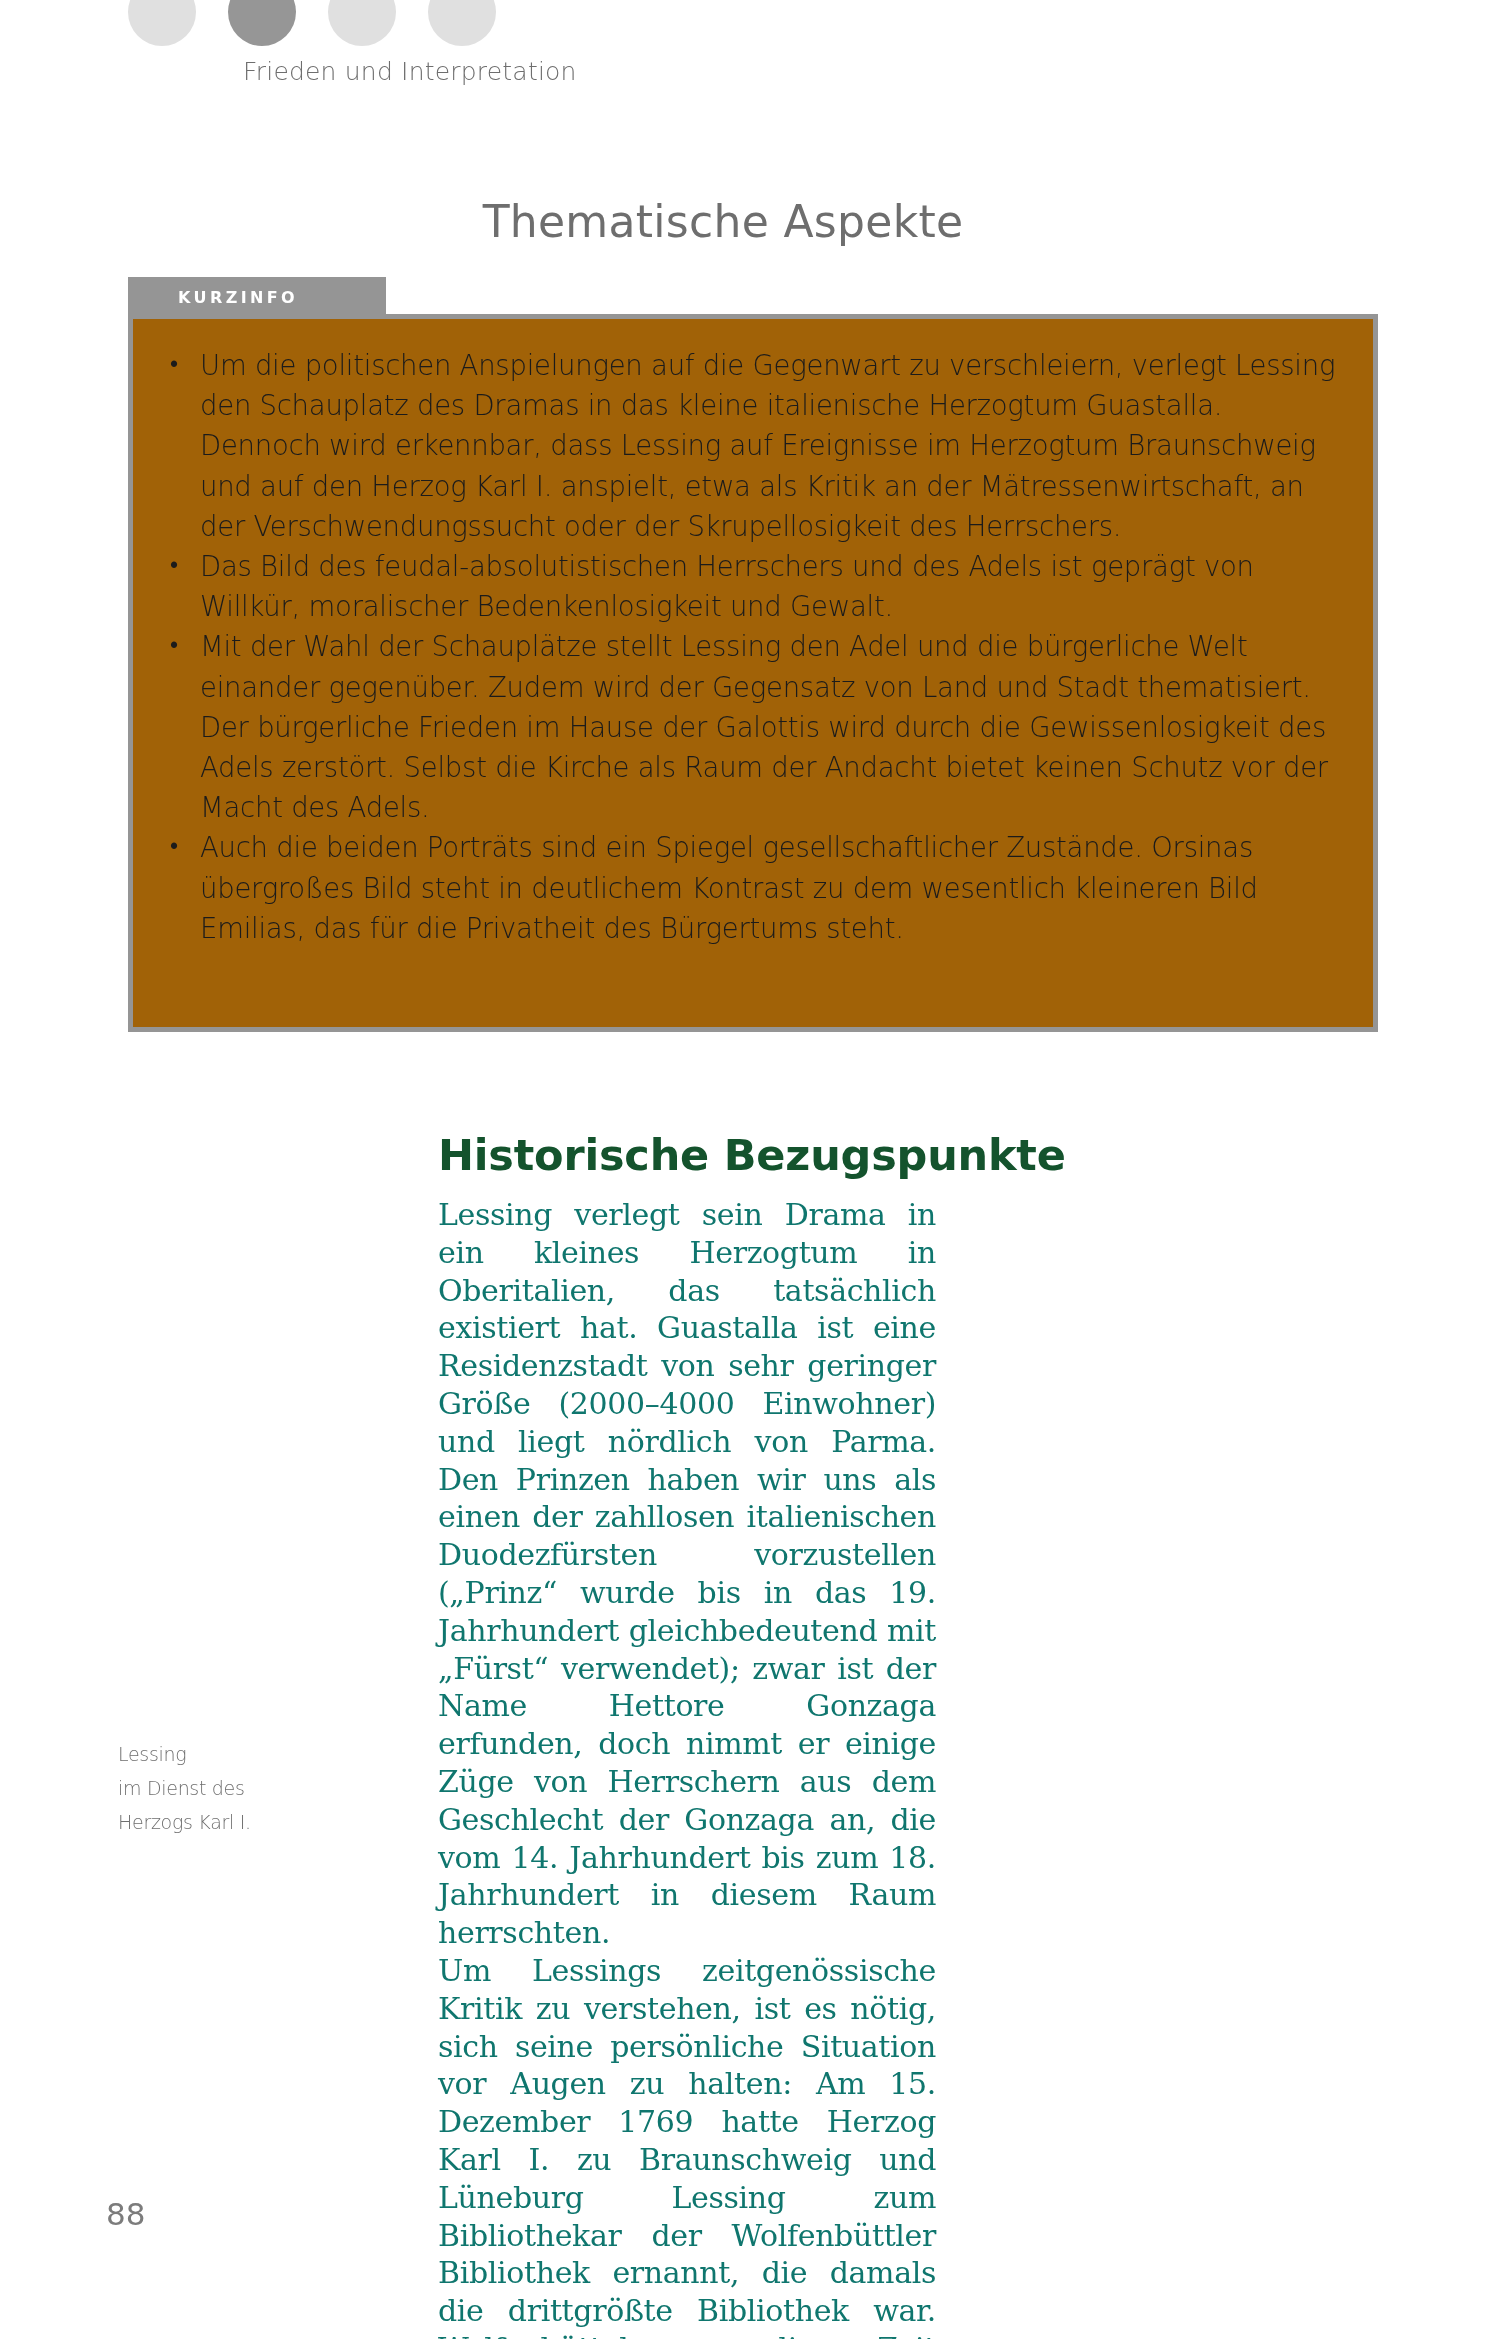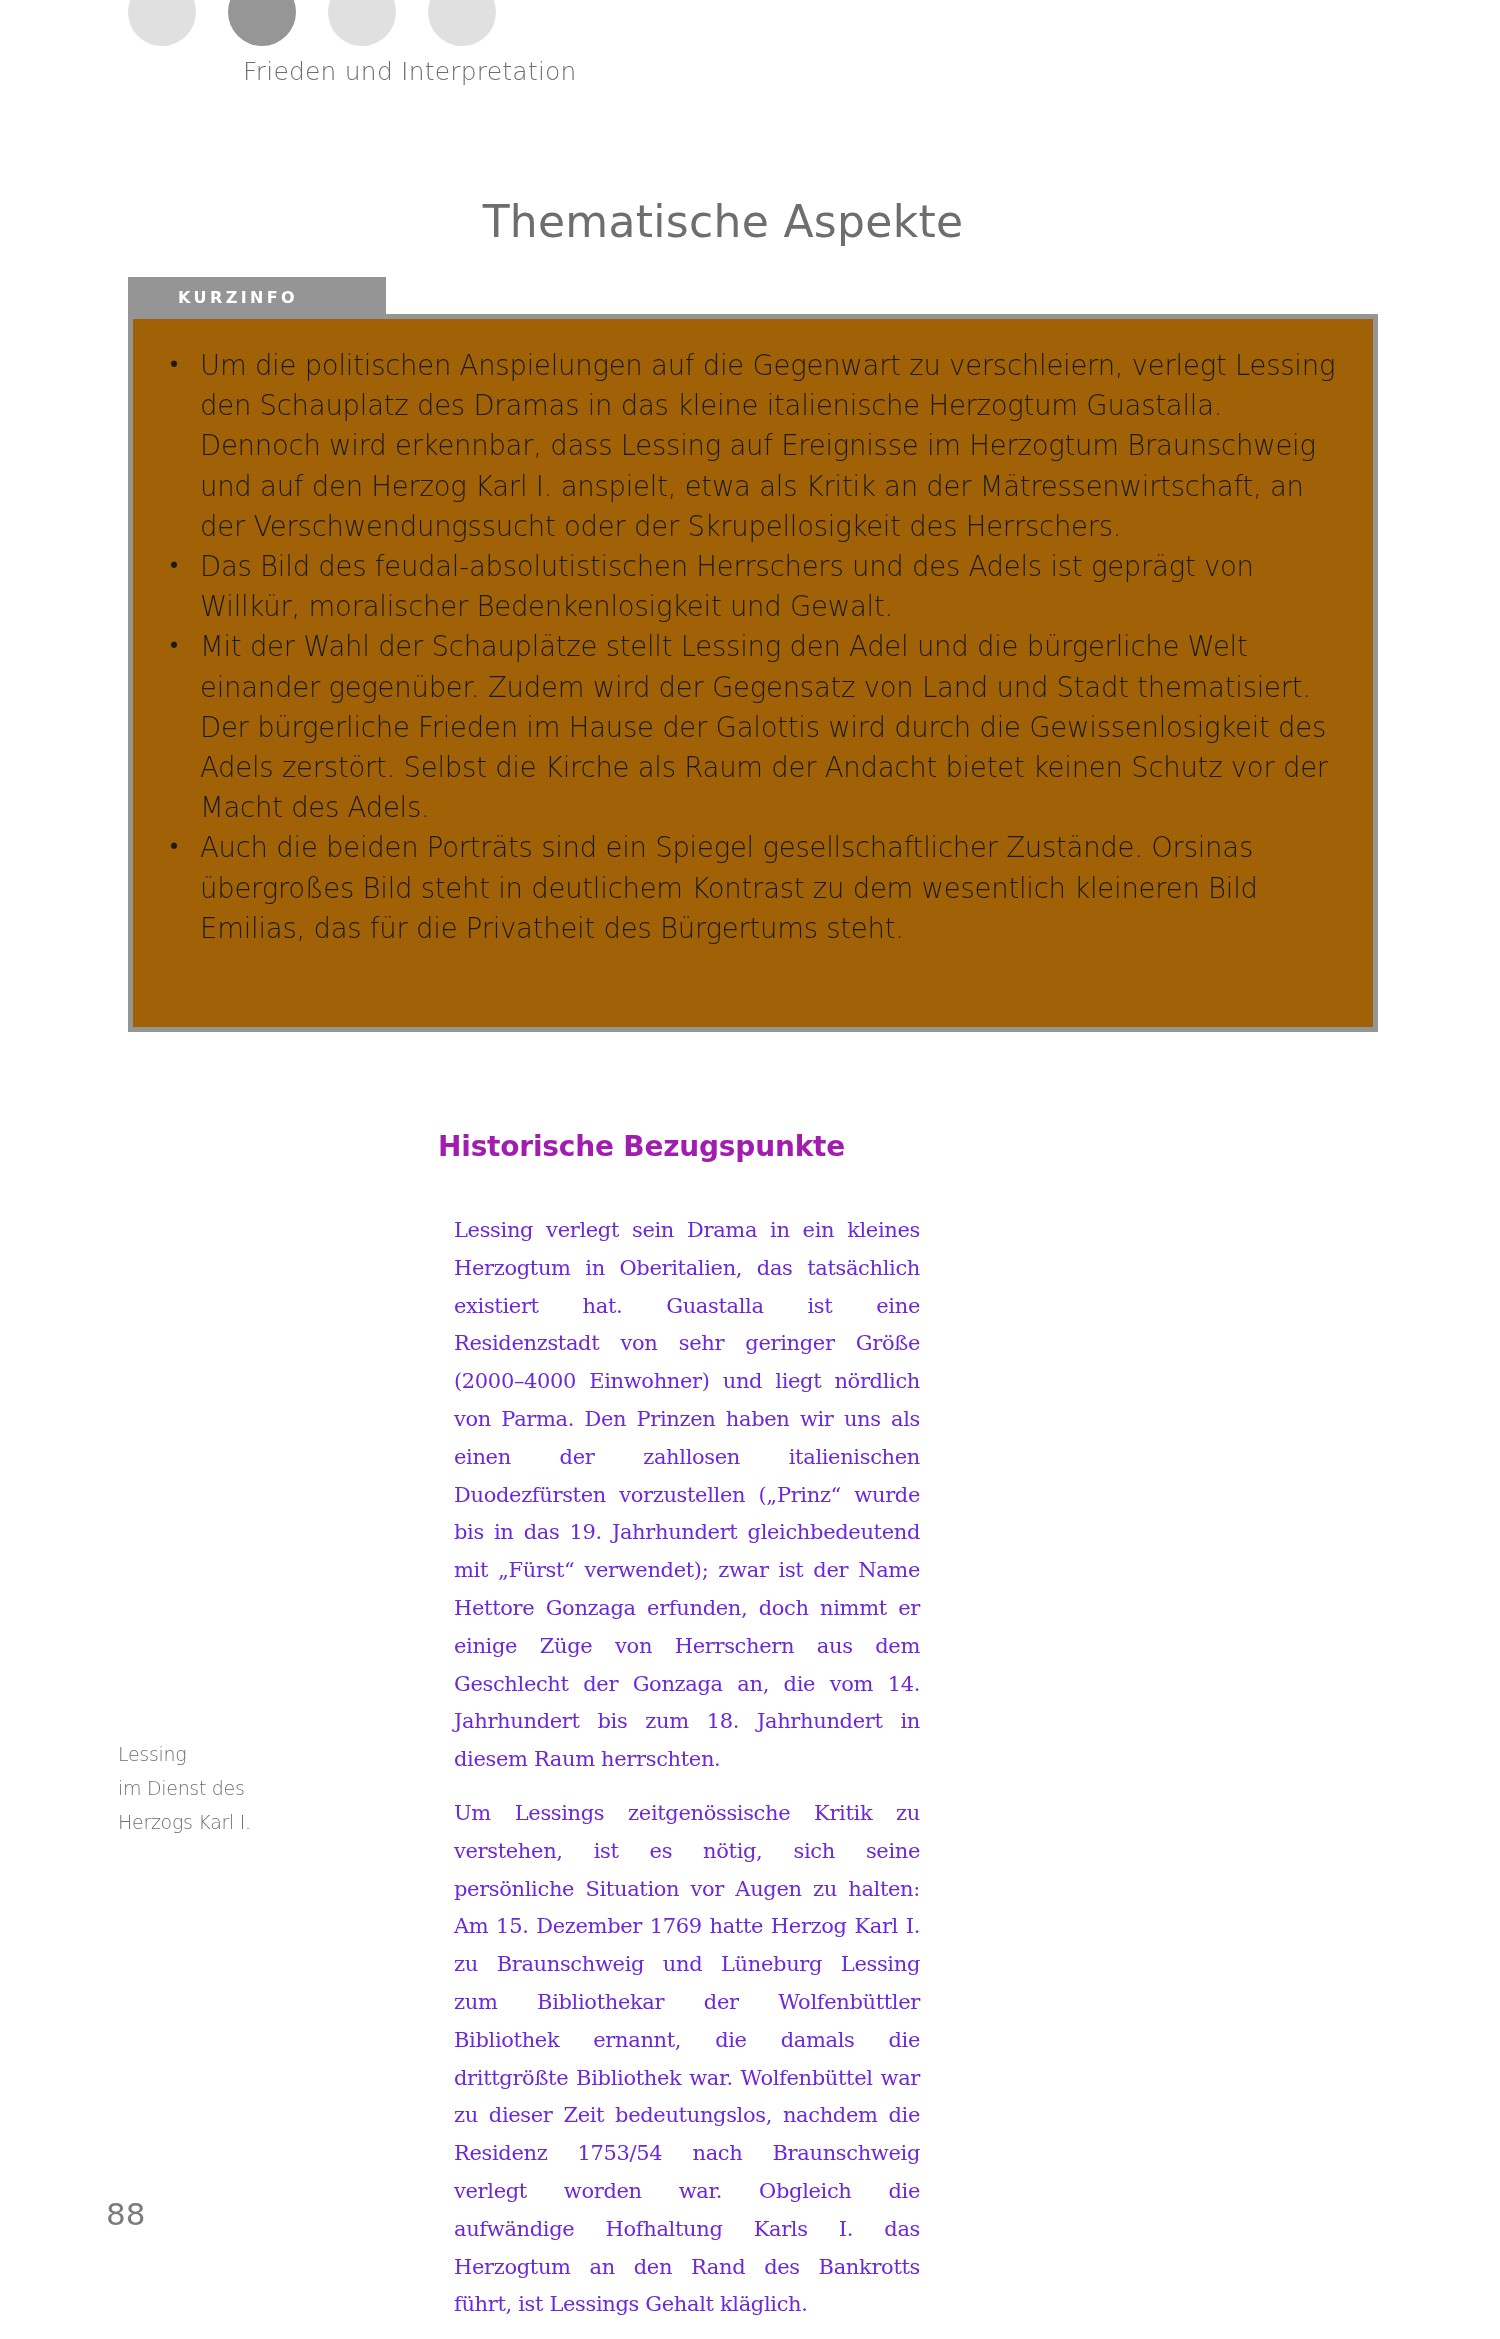--- a/index.html
+++ b/index.html
@@ -113,38 +113,38 @@
     color: #1b1b1b;
     line-height: 40px;
   }
 
   
   .section-heading {
     position: absolute;
     top: 1130px;
     left: 438px;
     width: 940px;
-    font-size: 28px;
+    font-size: 43px;
     font-weight: 700;
-    color: #a21caf;
+    color: #14532d;
     font-family: "DejaVu Sans", sans-serif;
     letter-spacing: -0.2px;
   }
   .body-col {
     position: absolute;
     top: 1196px;
     left: 438px;
     width: 498px;
   }
   .body-col p {
-    margin: 16px;
+    margin: 0;
     font-family: "DejaVu Serif", serif;
-    font-size: 21px;
+    font-size: 30px;
     line-height: 37.8px;
-    color: #6d28d9;
+    color: #0f766e;
     text-align: justify;
     text-justify: inter-word;
     letter-spacing: -0.35px;
     -moz-hyphens: none;
     hyphens: none;
   }
 
   
   .margin-note {
     position: absolute;

